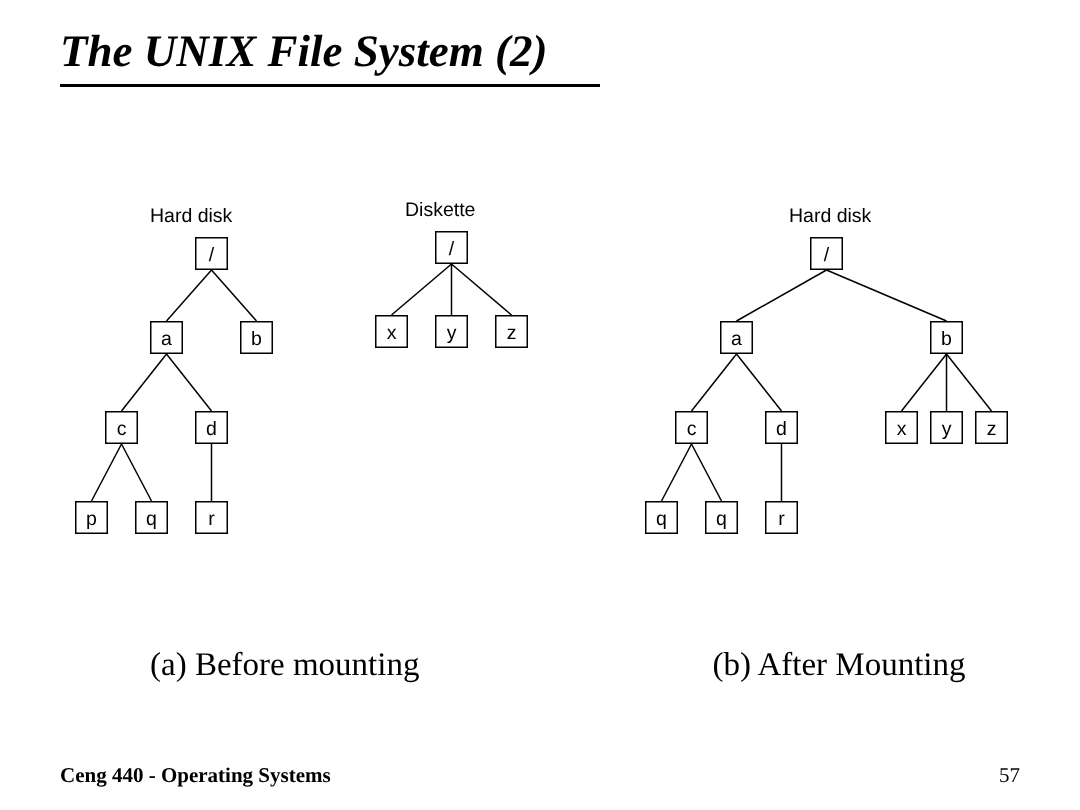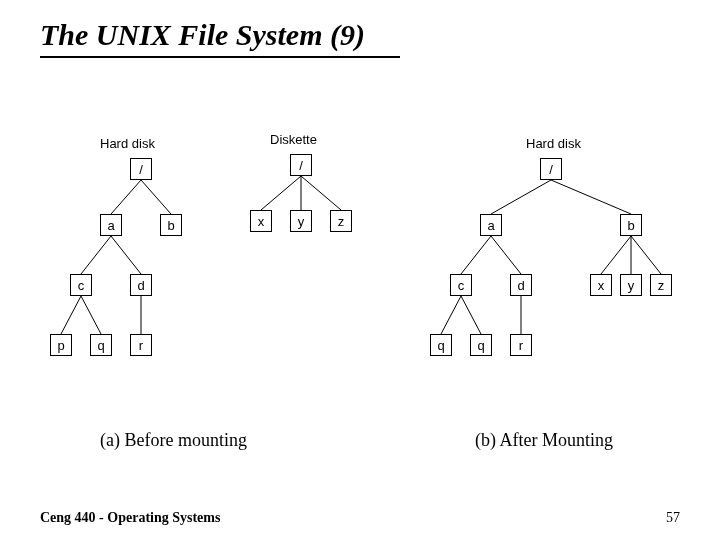--- a/index.html
+++ b/index.html
@@ -23,21 +23,21 @@
   .underline {
     position: absolute;
     top: 56px;
     left: 40px;
     width: 360px;
     height: 2px;
     background: #000;
   }
   .caption {
     position: absolute;
-    font-size: 18px;
+    font-size: 22px;
     color: #000;
   }
   .footer {
     position: absolute;
     bottom: 14px;
     left: 40px;
     font-size: 14px;
     font-weight: bold;
   }
   .page-num {
@@ -75,21 +75,21 @@
     overflow: visible;
   }
   svg.edges line {
     stroke: #000;
     stroke-width: 1;
   }
 </style>
 </head>
 <body>
 
-<div class="slide-title">The UNIX File System (9)</div>
+<div class="slide-title">The UNIX File System (2)</div>
 <div class="underline"></div>
 
 <div class="diagram" style="left:40px; top:100px; width:180px; height:300px;">
   <div class="dlabel" style="left:60px; top:0px;">Hard disk</div>
   <svg class="edges" width="180" height="300">
 
     <line x1="101" y1="44" x2="71" y2="78"></line>
     <line x1="101" y1="44" x2="131" y2="78"></line>
 
     <line x1="71" y1="100" x2="41" y2="138"></line>

